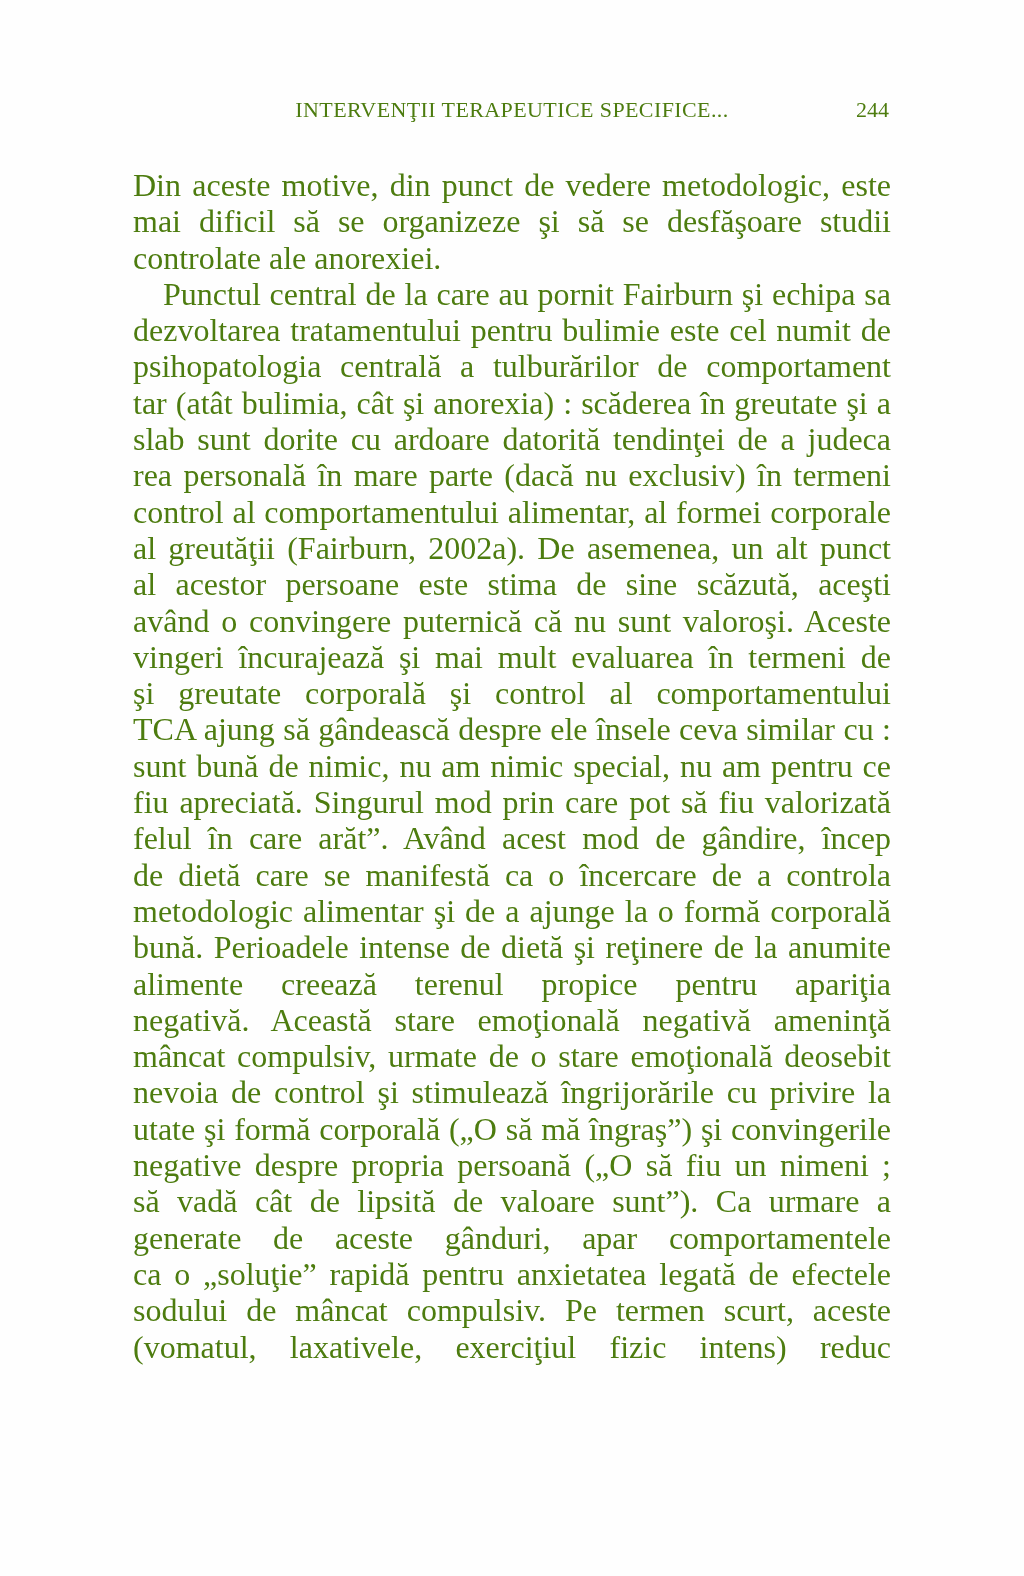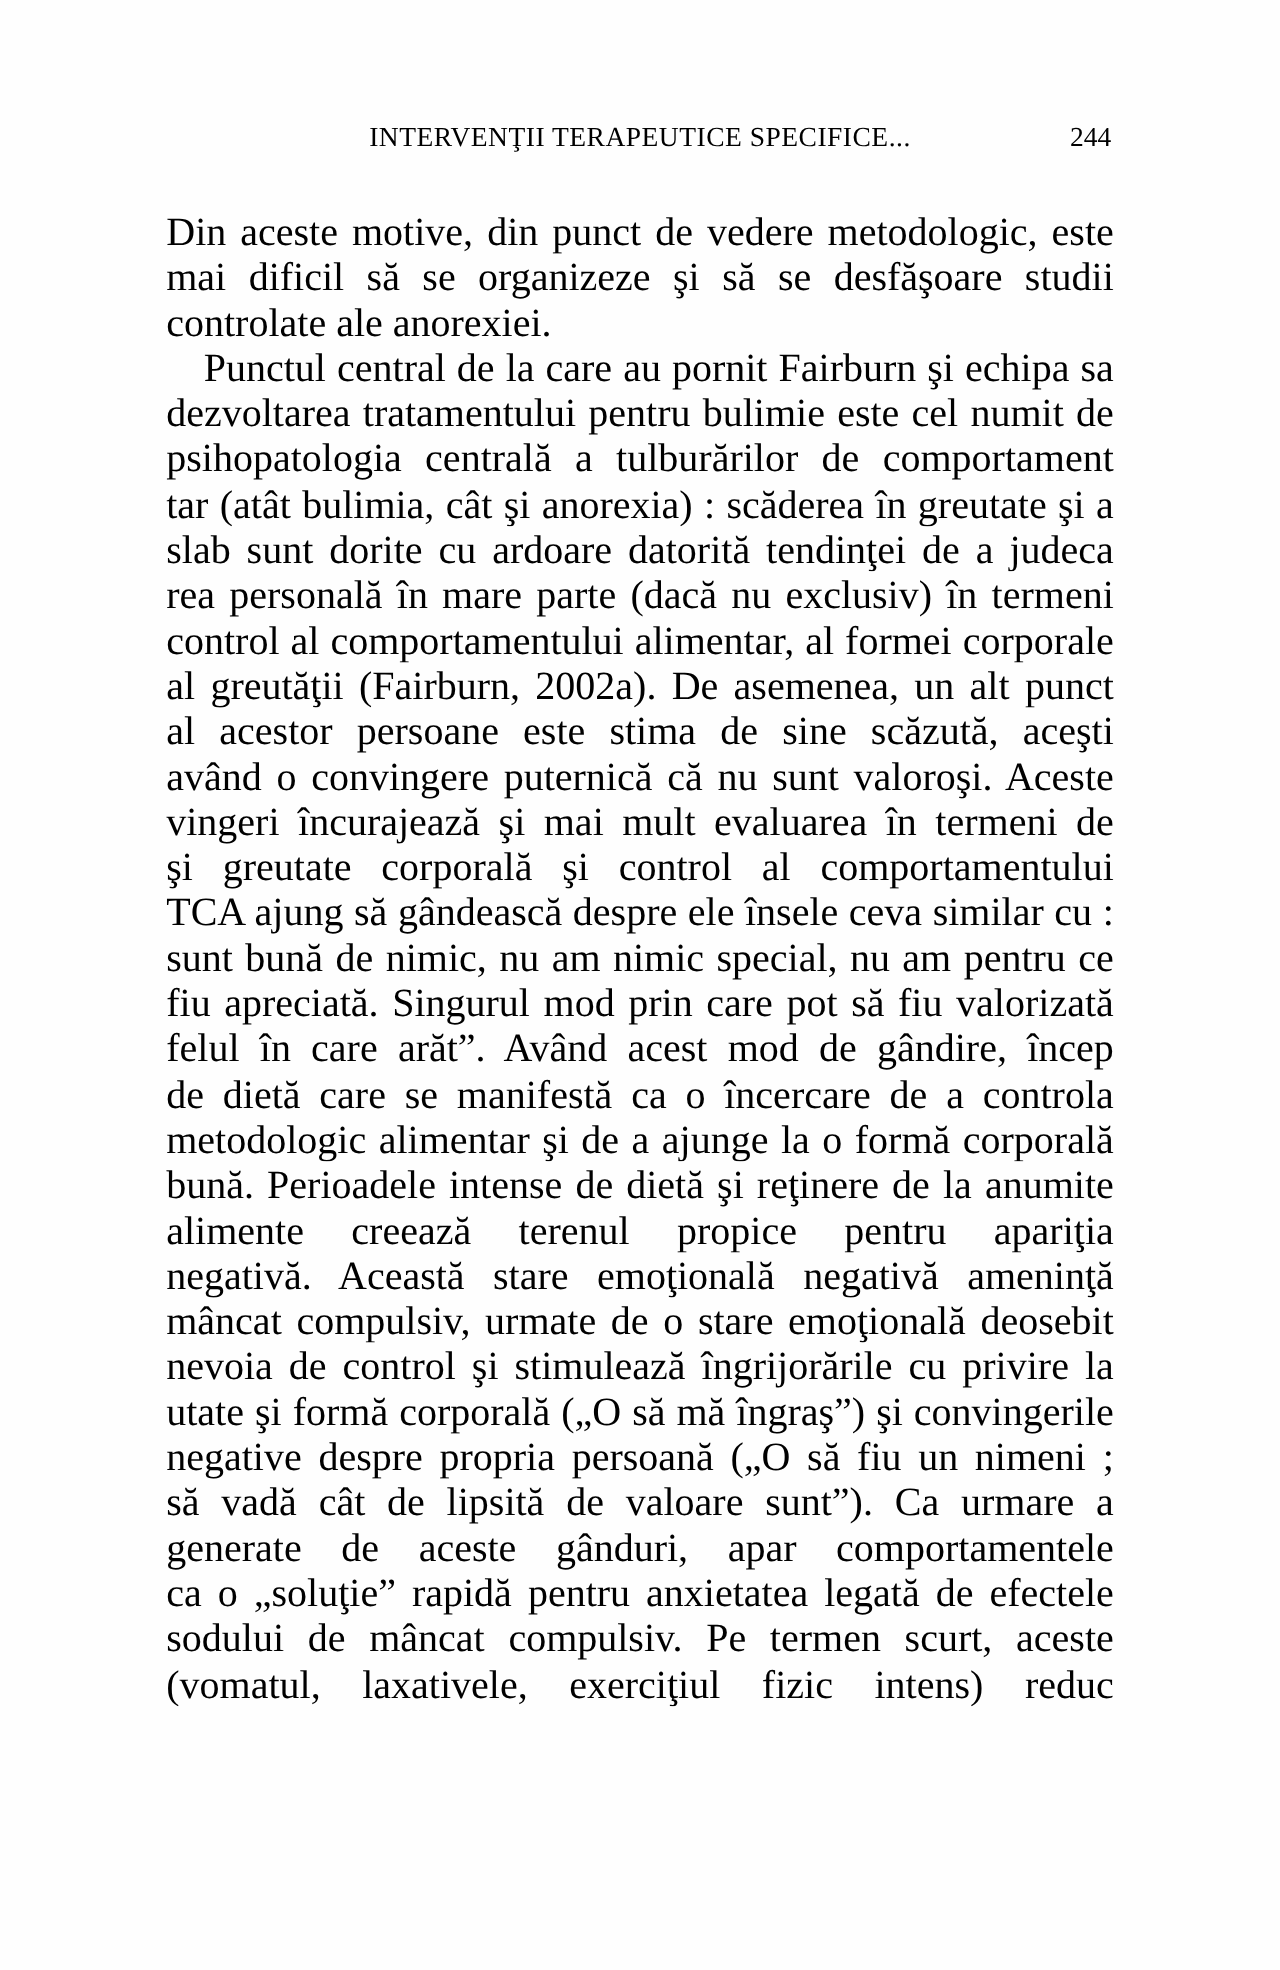--- a/index.html
+++ b/index.html
@@ -8,21 +8,21 @@
     width: 1024px;
     height: 1576px;
     overflow: hidden;
   }
   .page {
     position: relative;
     width: 1024px;
     height: 1576px;
     background: #fefefe;
     font-family: "Liberation Serif", "DejaVu Serif", serif;
-    color: #000000;
+    color: #4d7c0f;
   }
   .running-header {
     position: absolute;
     top: 96px;
     left: 133px;
     width: 758px;
     height: 28px;
     font-size: 22px;
     line-height: 28px;
   }

